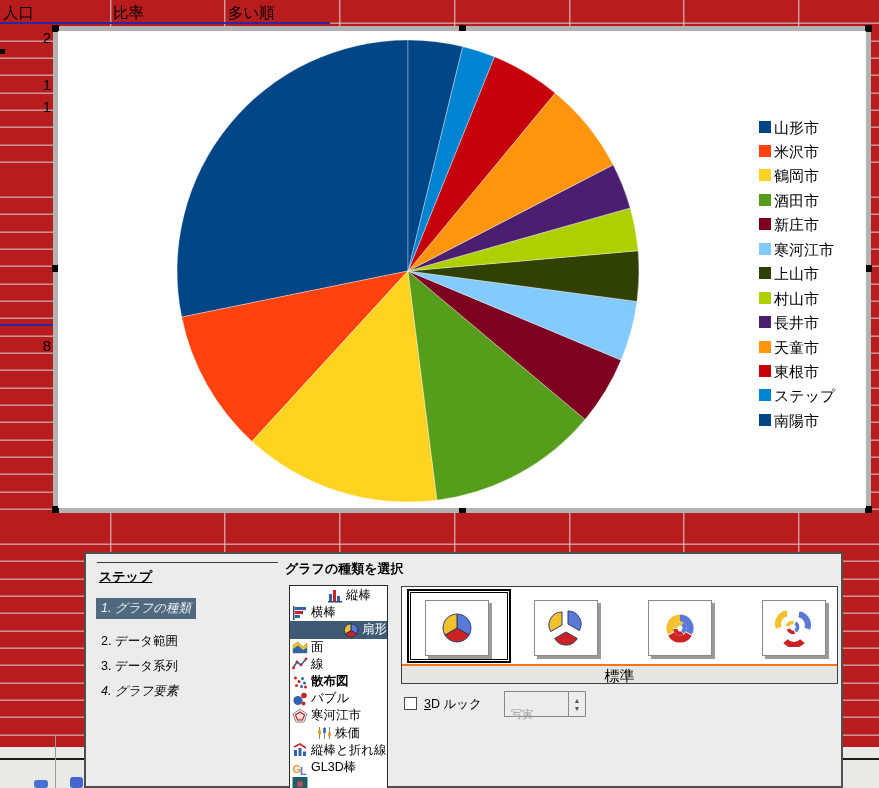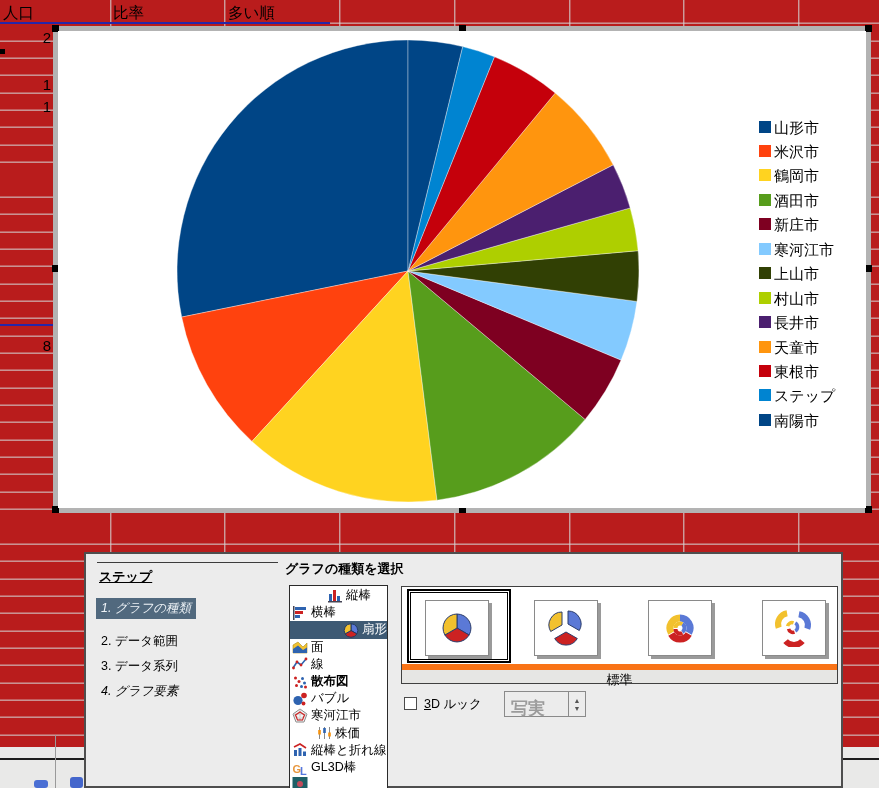--- a/index.html
+++ b/index.html
@@ -32,31 +32,31 @@
   #select-title{position:absolute;left:199px;top:6px;font-weight:bold;font-size:13px;}
   #type-list{position:absolute;left:203px;top:31px;width:99px;height:205px;background:#fff;
              border:1px solid #2a2a2a;box-sizing:border-box;overflow:hidden;}
   .type-row{position:absolute;left:0;width:100%;height:17.2px;display:flex;align-items:center;}
   .type-row.selected{background:#3e5a74;color:#fff;}
   .type-icon{width:16px;height:16px;margin:0 3px 0 2px;flex:0 0 16px;}
   .type-label{font-size:12.5px;white-space:nowrap;}
   #subtype-box{position:absolute;left:315px;top:32px;width:437px;height:98px;background:#fff;
                border:1px solid #404040;box-sizing:border-box;}
   #subtype-caption{position:absolute;left:0;bottom:0;width:100%;height:19px;background:#e6e6e4;
-                   border-top:6px solid #f97316;text-align:center;line-height:19px;font-size:13px;box-sizing:border-box;}
+                   border-top:2px solid #f97316;text-align:center;line-height:19px;font-size:15px;box-sizing:border-box;}
   .subcard{position:absolute;width:64px;height:56px;background:#fff;border:1px solid #8a8a8a;
            box-shadow:3px 3px 0 #9a9a9a;box-sizing:border-box;display:flex;align-items:center;justify-content:center;}
   #sel-frame{position:absolute;left:3px;top:2px;width:100px;height:70px;border:2px solid #000;}
   #sel-frame-inner{position:absolute;left:1px;top:1px;right:1px;bottom:1px;border:1px solid #000;}
   #threed-check{position:absolute;left:318px;top:143px;width:13px;height:13px;background:#fff;
                 border:1px solid #4a4a4a;box-sizing:border-box;}
   #threed-label{position:absolute;left:338px;top:142px;font-size:12.5px;white-space:nowrap;}
   #threed-select{position:absolute;left:418px;top:137px;width:82px;height:26px;background:#ececec;
                  border:1px solid #8a8a8a;box-sizing:border-box;color:#9b9b9b;}
-  #threed-value{position:absolute;left:6px;top:5px;font-size:17px;font-weight:bold;}
+  #threed-value{position:absolute;left:6px;top:15px;font-size:11px;}
   #threed-spin{position:absolute;right:0;top:0;width:17px;height:100%;border-left:1px solid #8a8a8a;
                display:flex;flex-direction:column;align-items:center;justify-content:center;gap:1px;box-sizing:border-box;}
   .spin-arrow{font-size:7px;line-height:7px;color:#555;}
   
   #band1{position:absolute;left:0;top:747px;width:879px;height:11px;background:#e9e9e8;}
   #band-line{position:absolute;left:0;top:758px;width:879px;height:2px;background:#1c1c1c;}
   #band2{position:absolute;left:0;top:760px;width:879px;height:28px;background:#e9e9e8;}
   #pane-vline{position:absolute;left:55px;top:735px;width:1px;height:53px;background:#9a9a9a;}
   .bottom-mark{position:absolute;border-radius:3px;}
 </style>

